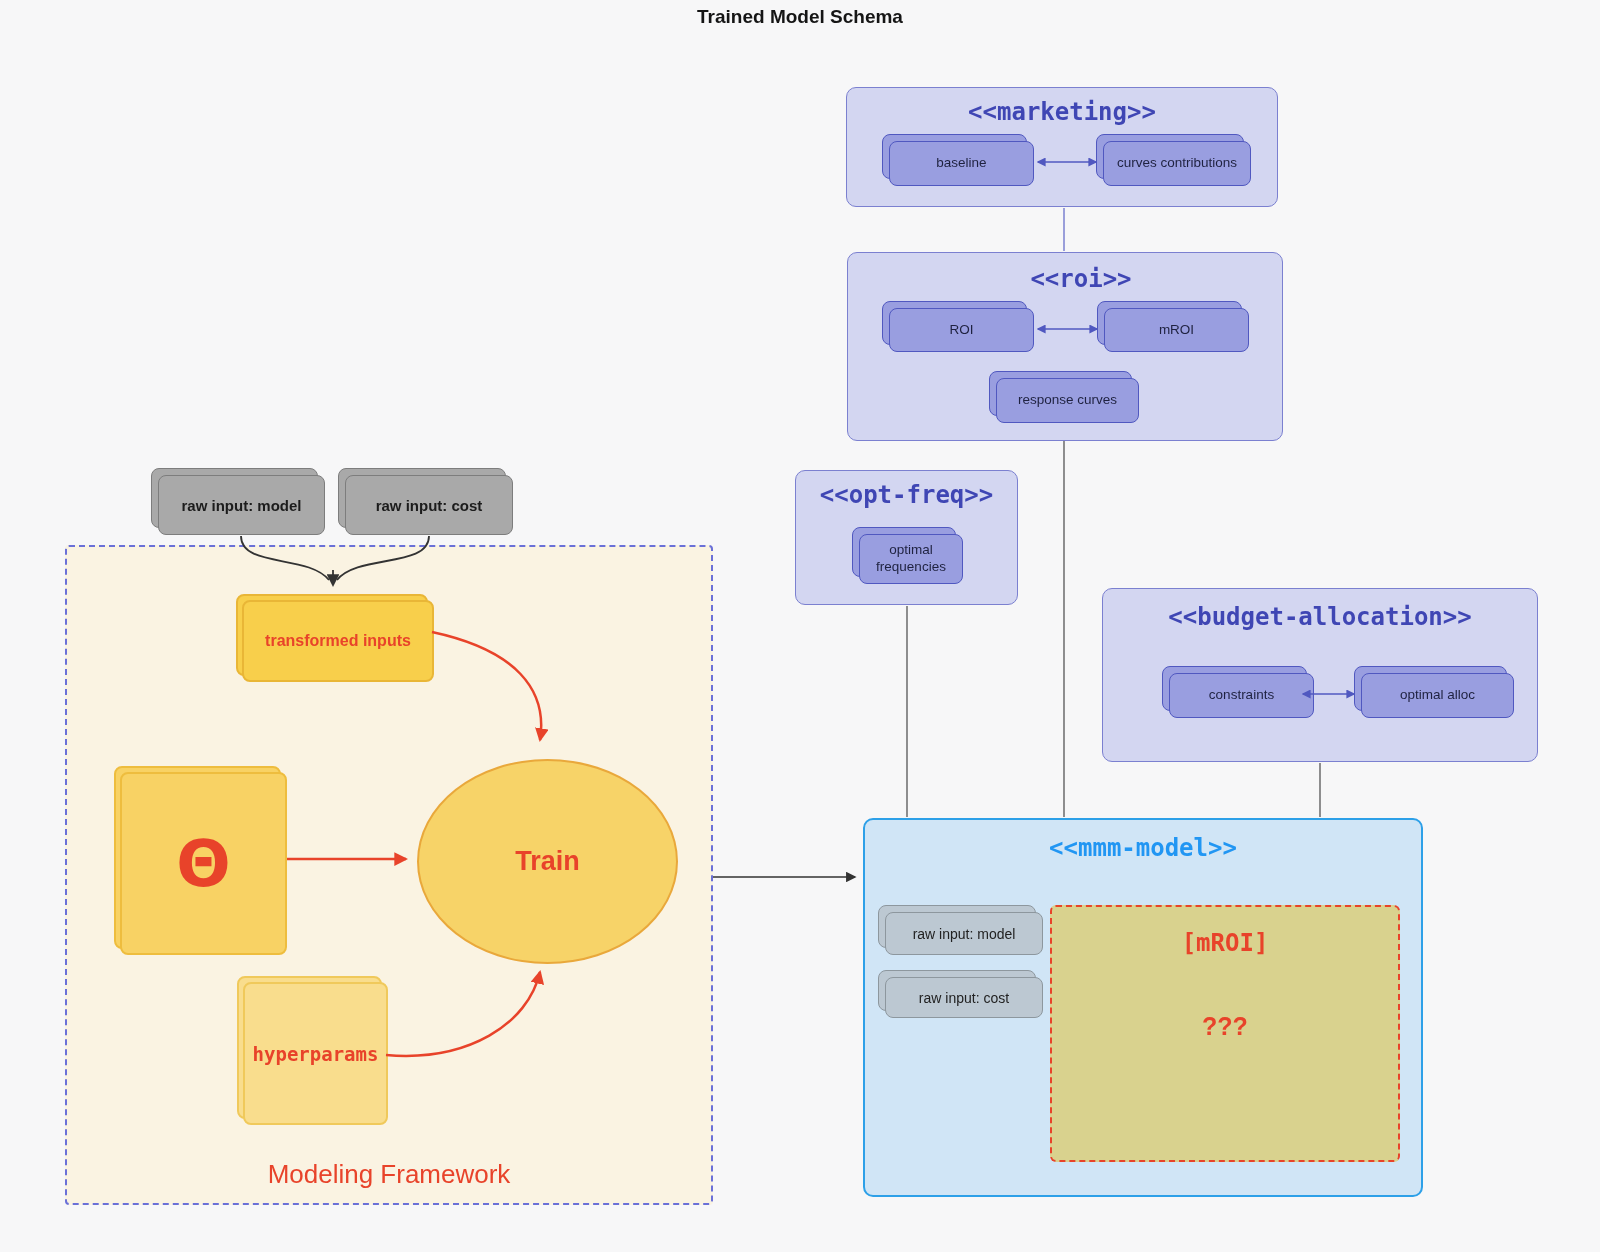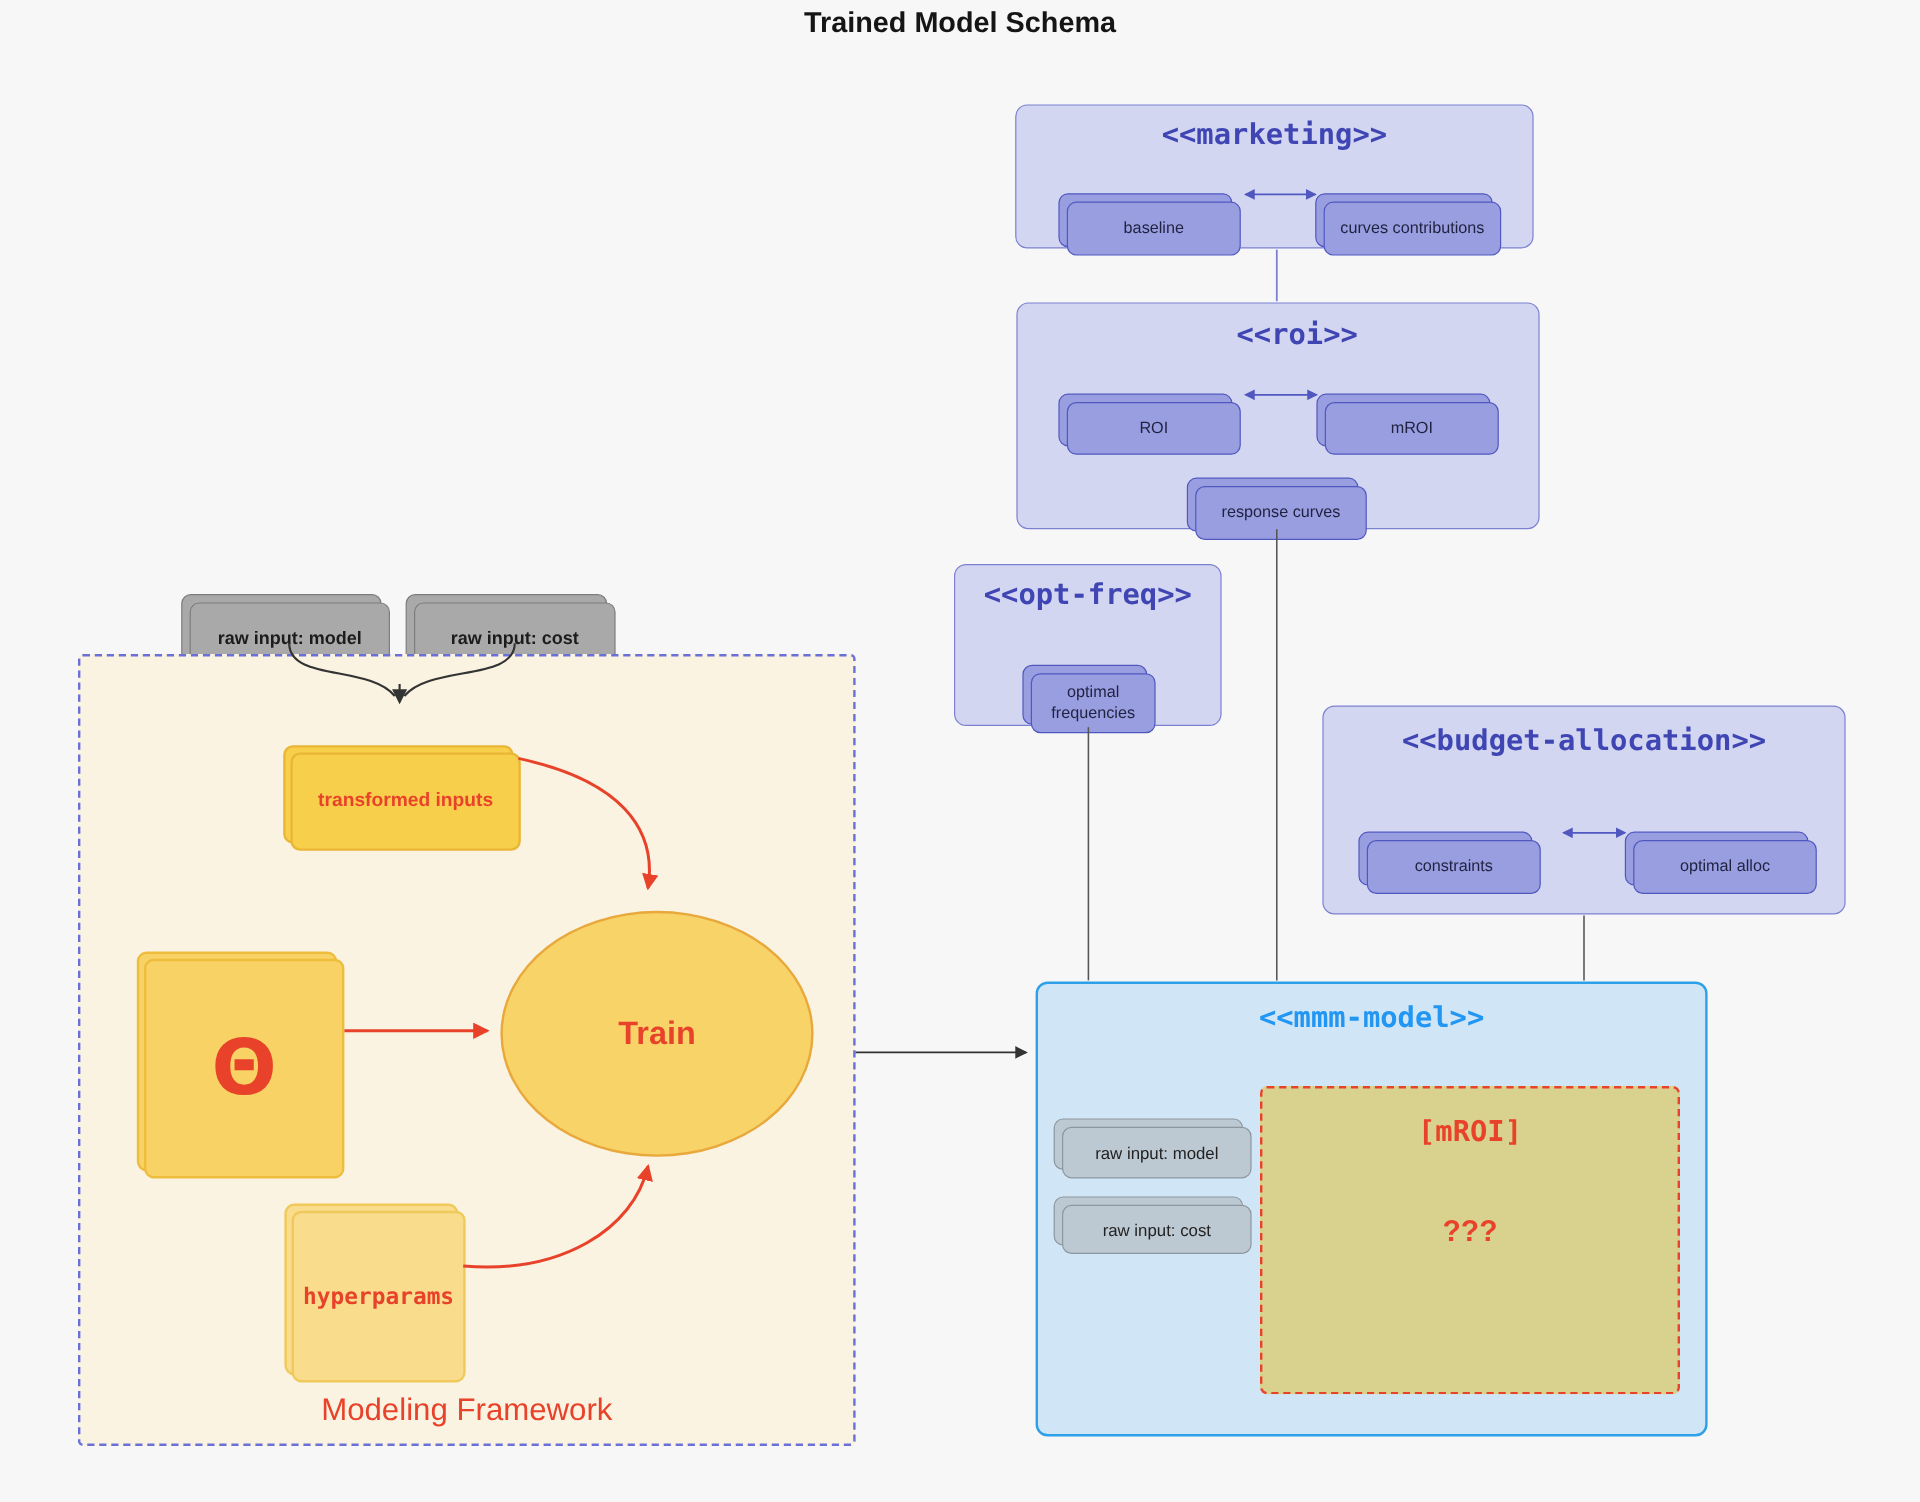--- a/index.html
+++ b/index.html
@@ -1,23 +1,23 @@
 <!DOCTYPE html>
 <html><head>
 <meta charset="utf-8">
 <style>
   html,body{margin:0;padding:0;background:#f7f7f8;}
   *{box-sizing:border-box;}
   #canvas{position:relative;width:1600px;height:1252px;background:#f7f7f8;overflow:hidden;
           font-family:"Liberation Sans",sans-serif;z-index:0;}
   .diagram-title{position:absolute;left:0;top:6px;width:100%;text-align:center;
-                 font-size:24px;font-weight:bold;color:#151515;}
+                 font-size:19px;font-weight:bold;color:#151515;}
   
   .stack{position:absolute;display:flex;align-items:center;justify-content:center;text-align:center;
-         background:var(--fill);border:var(--bw,1.5px) solid var(--stroke);border-radius:8px;padding:2px 8px;margin-top:27px;}
+         background:var(--fill);border:var(--bw,1.5px) solid var(--stroke);border-radius:8px;padding:2px 8px;}
   .stack::before{content:"";position:absolute;top:-8px;left:-8px;width:100%;height:100%;
                  background:var(--fill);border:inherit;border-radius:inherit;z-index:-1;}
   
   .p-node{--fill:#999ee0;--stroke:#5058c0;color:#1f2240;font-size:13.5px;line-height:1.25;}
   .gray-dark{--fill:#a9a9a9;--stroke:#7d7d7d;color:#1c1c1c;font-size:15px;font-weight:bold;}
   .gray-blue{--fill:#bcc8d2;--stroke:#8d979e;color:#222;font-size:14px;}
   .y-node{--fill:#f8cf4b;--stroke:#e9b636;--bw:2px;color:#e8432a;}
   
   .group{position:absolute;z-index:0;border-radius:10px;background:#d3d6f1;border:1.5px solid #7b80d0;}
   .group-title{font-family:"DejaVu Sans Mono","Liberation Mono",monospace;font-weight:bold;
@@ -106,21 +106,21 @@
 
   <div class="group" style="left:795px;top:470px;width:223px;height:135px;">
     <div class="group-title" style="padding-top:10px;">&lt;&lt;opt-freq&gt;&gt;</div>
     <div class="stack p-node" style="left:63px;top:63px;width:104px;height:50px;">
       <span>optimal frequencies</span>
     </div>
   </div>
 
   <div class="group" style="left:1102px;top:588px;width:436px;height:174px;">
     <div class="group-title" style="padding-top:14px;">&lt;&lt;budget-allocation&gt;&gt;</div>
-    <div class="stack p-node" style="left:36px;top:84px;width:145px;height:45px;">
+    <div class="stack p-node" style="left:66px;top:84px;width:145px;height:45px;">
       <span>constraints</span>
     </div>
     <div class="stack p-node" style="left:258px;top:84px;width:153px;height:45px;">
       <span>optimal alloc</span>
     </div>
   </div>
 
   <div class="group" id="grp-mmm" style="left:863px;top:818px;width:560px;height:379px;">
     <div class="group-title" style="padding-top:14px;">&lt;&lt;mmm-model&gt;&gt;</div>
     <div class="stack gray-blue" style="left:20px;top:92px;width:158px;height:43px;">

